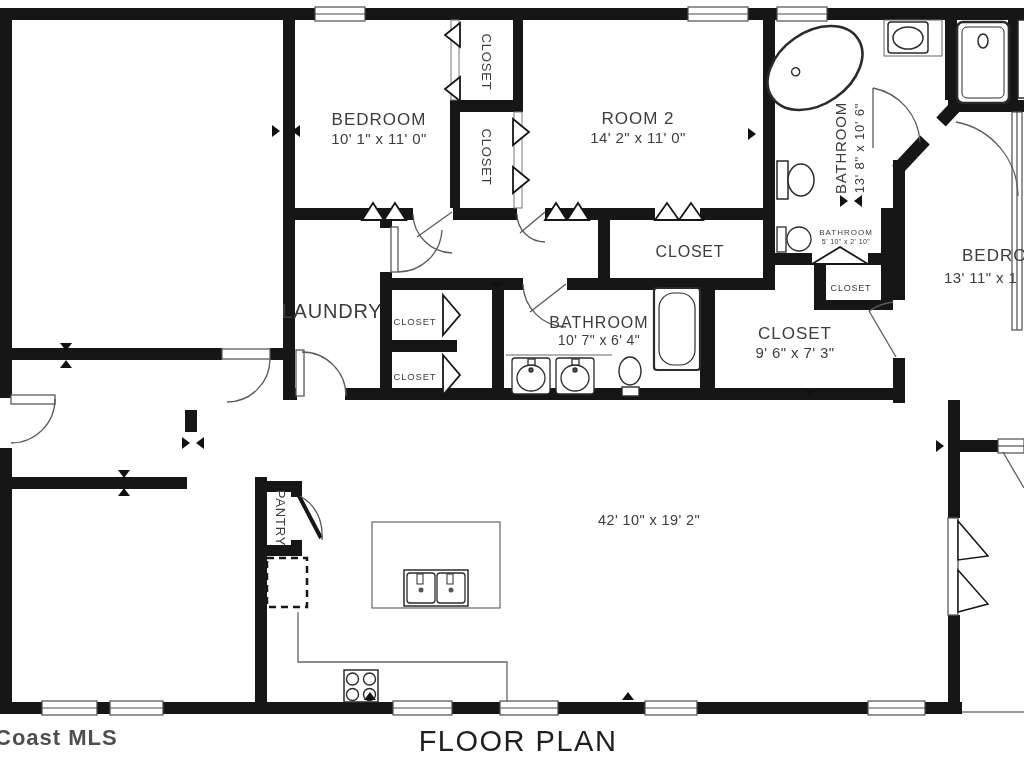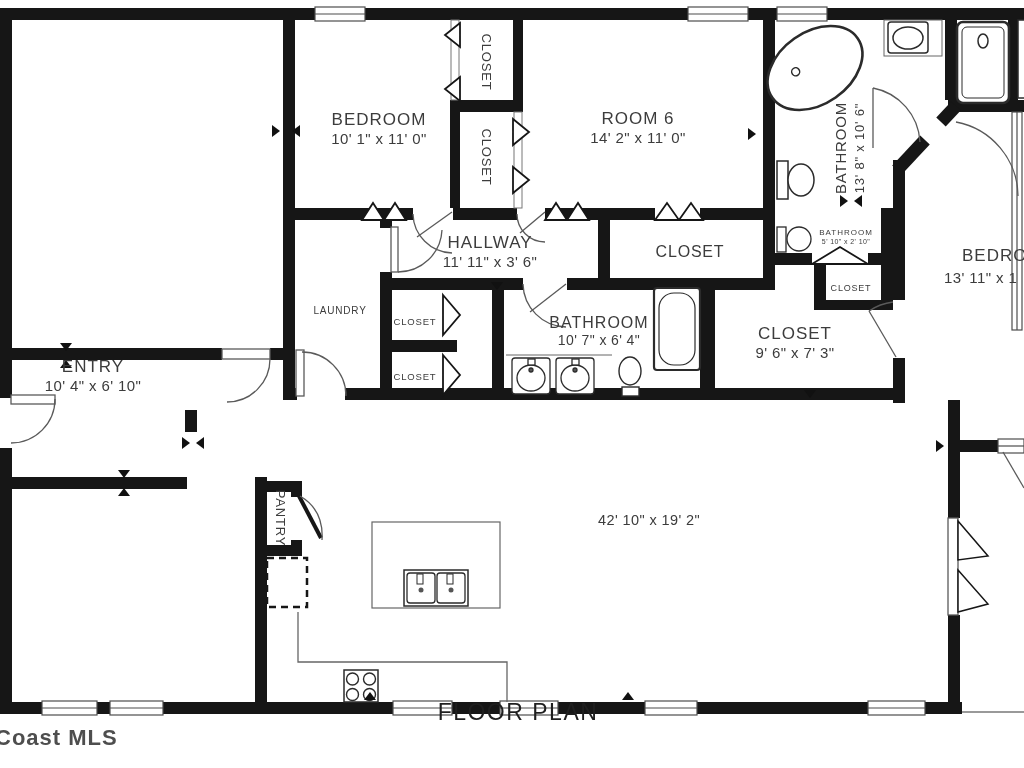--- a/index.html
+++ b/index.html
@@ -293,68 +293,60 @@
 
 <div class="label" style="left:379px;top:129px;font-size:17px">
   <div class="rname">BEDROOM</div>
   <div class="rdims" style="font-size:15px">10' 1" x 11' 0"</div>
 </div>
 
 <div class="label vcw" style="left:486px;top:62px;font-size:13px">CLOSET</div>
 <div class="label vcw" style="left:486px;top:157px;font-size:13px">CLOSET</div>
 
 <div class="label" style="left:638px;top:128px;font-size:17px">
-  <div class="rname">ROOM 6</div>
+  <div class="rname">ROOM 2</div>
   <div class="rdims" style="font-size:15px">14' 2" x 11' 0"</div>
 </div>
 
 <div class="label vccw" style="left:841px;top:148px;font-size:15px">BATHROOM</div>
 <div class="label vccw" style="left:860px;top:148px;font-size:13px">13' 8" x 10' 6"</div>
 
-<div class="label" style="left:490px;top:252px;font-size:17px">
-  <div class="rname">HALLWAY</div>
-  <div class="rdims" style="font-size:15px">11' 11" x 3' 6"</div>
-</div>
 
 <div class="label" style="left:690px;top:252px;font-size:16px">CLOSET</div>
 
 <div class="label" style="left:846px;top:237px;font-size:8px">
   <div class="rname">BATHROOM</div>
   <div class="rdims" style="font-size:7px">5' 10" x 2' 10"</div>
 </div>
 
 <div class="label" style="left:851px;top:288px;font-size:9px">CLOSET</div>
 
 <div class="label leftanchor" style="left:962px;top:256px;font-size:17px;letter-spacing:1px">BEDROOM</div>
 <div class="label leftanchor" style="left:944px;top:278px;font-size:15px;letter-spacing:0.4px">13' 11" x 1</div>
 
-<div class="label" style="left:340px;top:311px;font-size:10px">LAUNDRY</div>
+<div class="label" style="left:332px;top:311px;font-size:20px">LAUNDRY</div>
 
 <div class="label" style="left:415px;top:322px;font-size:9.5px">CLOSET</div>
 <div class="label" style="left:415px;top:377px;font-size:9.5px">CLOSET</div>
 
 <div class="label" style="left:599px;top:331px;font-size:16px">
   <div class="rname">BATHROOM</div>
   <div class="rdims" style="font-size:14px">10' 7" x 6' 4"</div>
 </div>
 
 <div class="label" style="left:795px;top:343px;font-size:17px">
   <div class="rname">CLOSET</div>
   <div class="rdims" style="font-size:15px">9' 6" x 7' 3"</div>
 </div>
 
-<div class="label" style="left:93px;top:376px;font-size:17px">
-  <div class="rname">ENTRY</div>
-  <div class="rdims" style="font-size:15px">10' 4" x 6' 10"</div>
-</div>
 
 <div class="label vcw" style="left:280px;top:518px;font-size:13px">PANTRY</div>
 
 
 <div class="label" style="left:649px;top:521px;font-size:16px">
   <div class="rdims" style="font-size:14.5px">42' 10" x 19' 2"</div>
 </div>
 
-<div class="title" style="left:518px;top:712px;font-size:23px">FLOOR PLAN</div>
+<div class="title" style="left:518px;top:741px;font-size:29px">FLOOR PLAN</div>
 
 <div class="watermark" style="left:-5px;top:725px;font-size:22px">Coast MLS</div>
 
 </div>
 
 </body></html>

